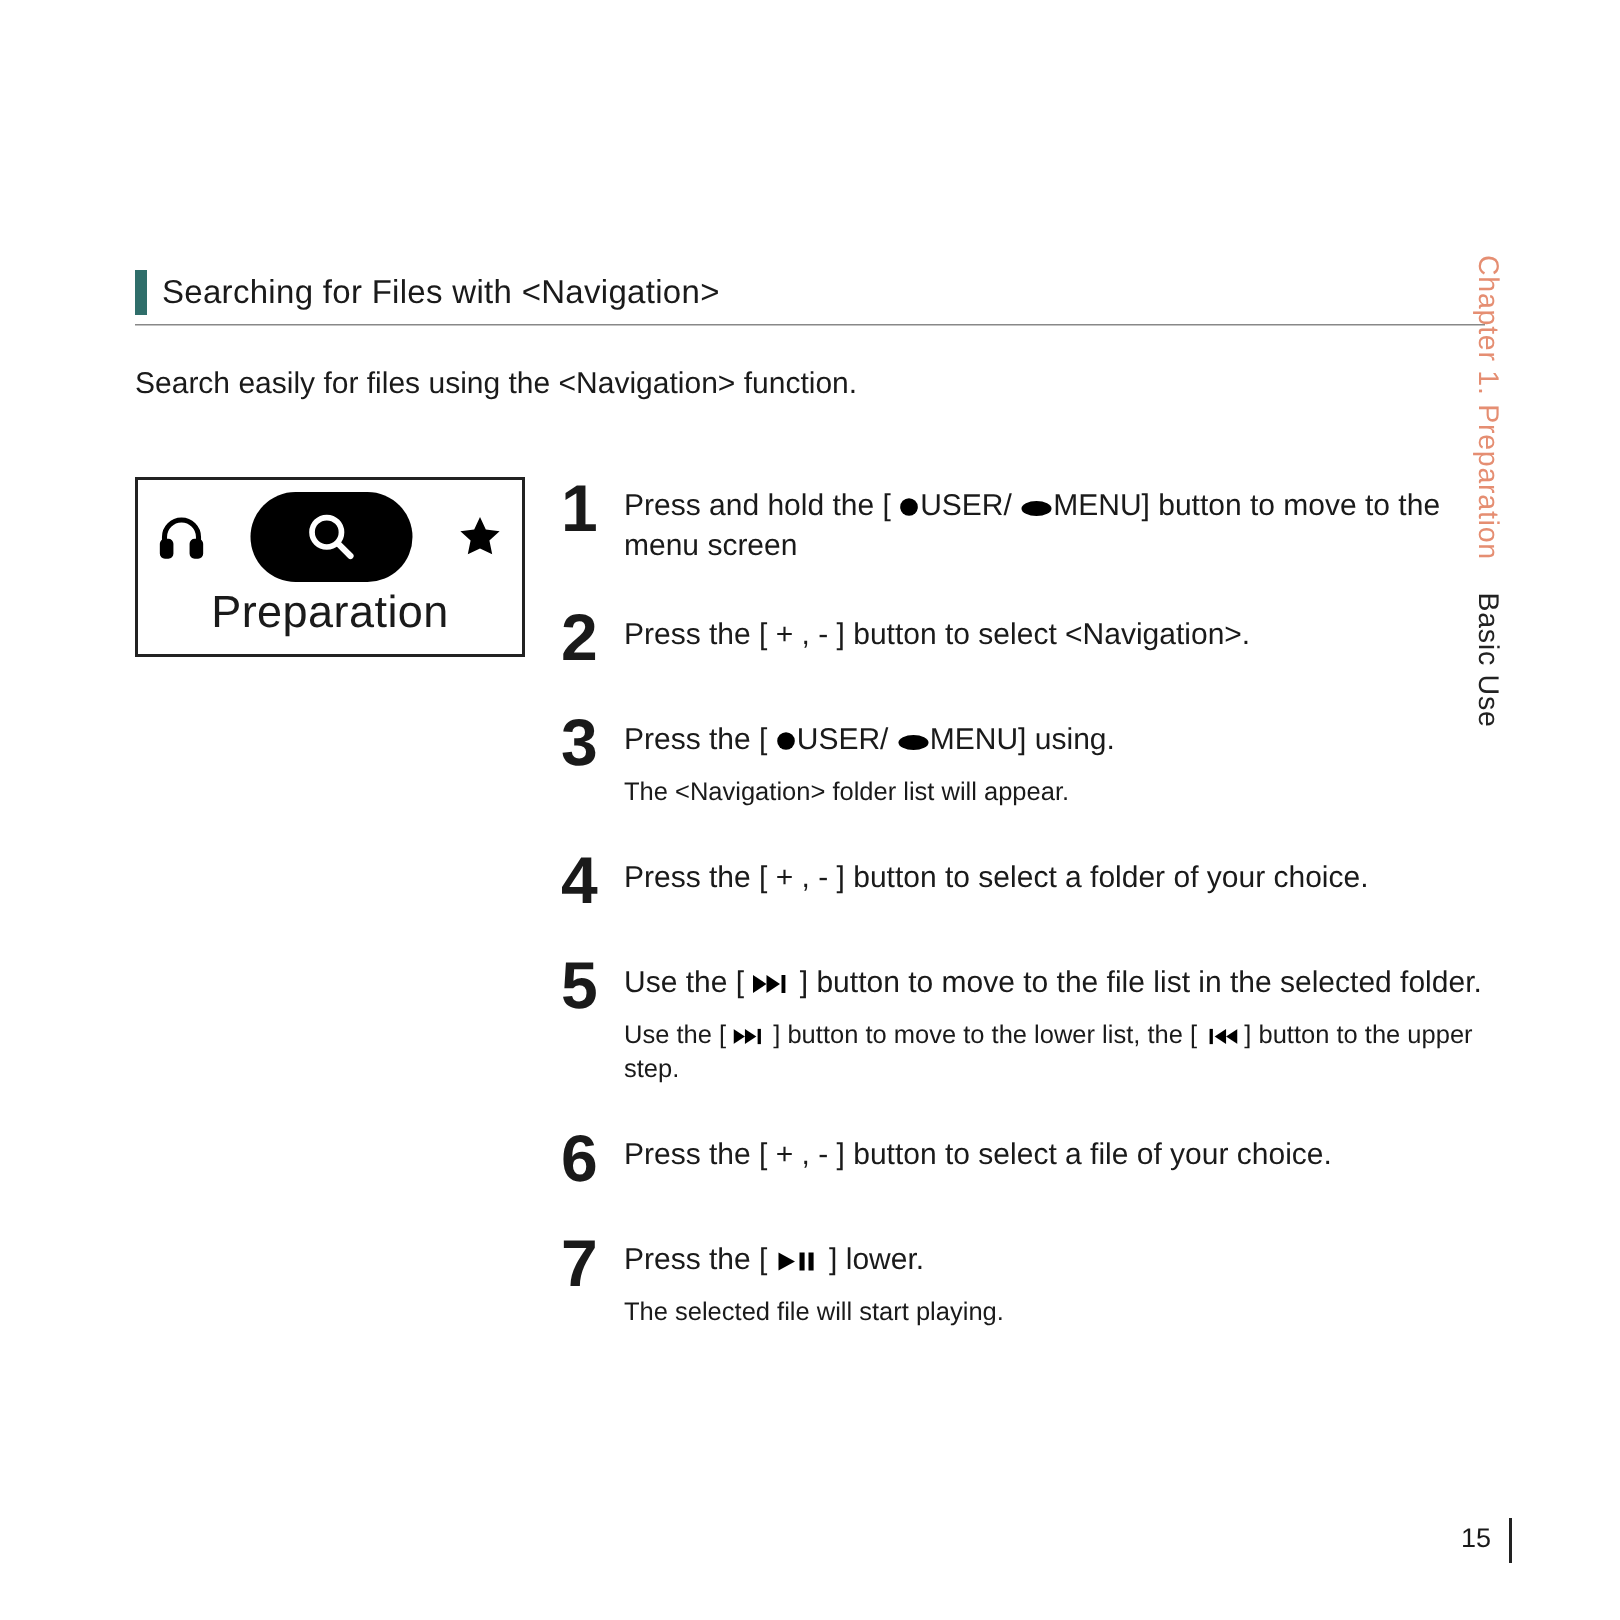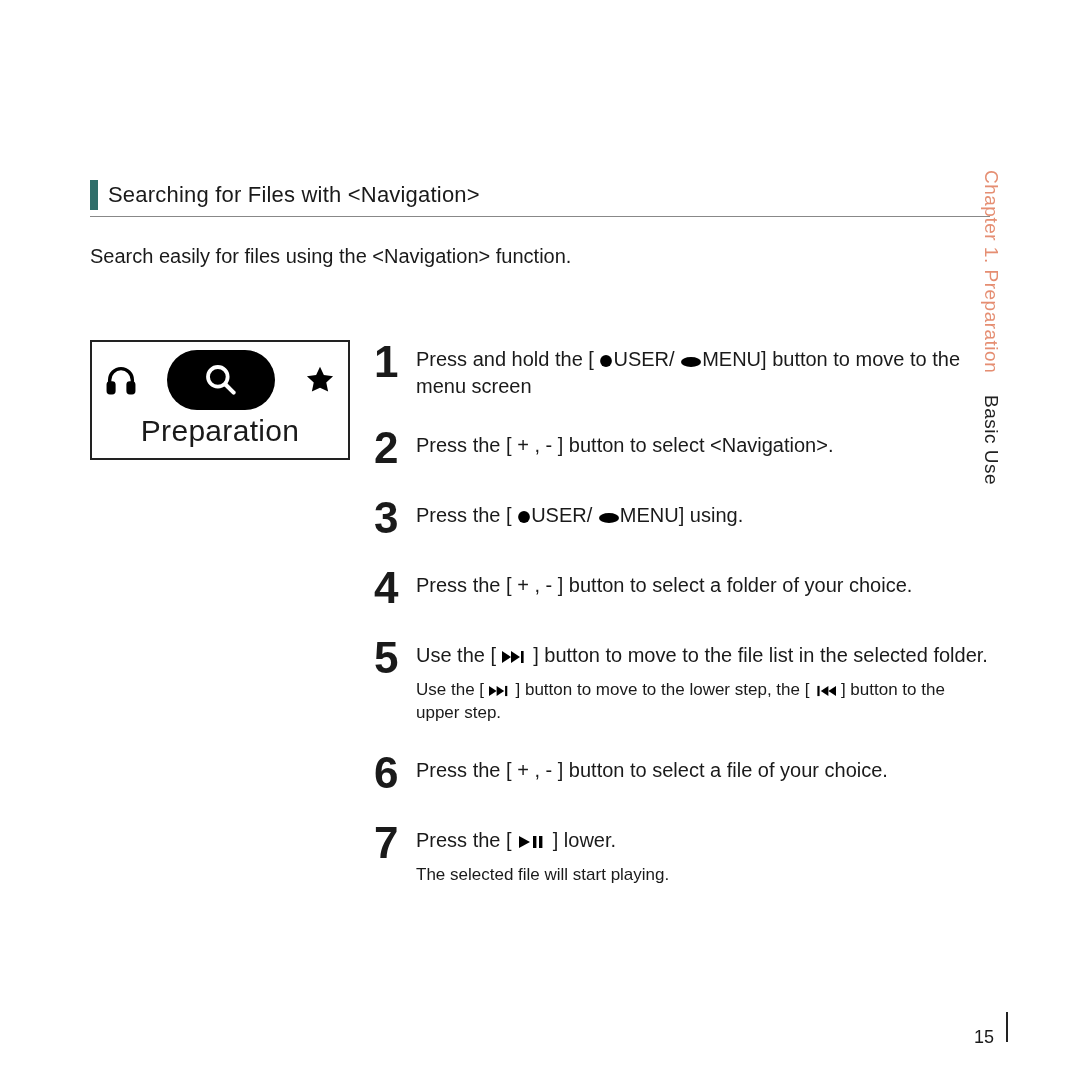--- a/index.html
+++ b/index.html
@@ -31,21 +31,21 @@
     background: #2f6e6a;
     margin-right: 10px;
   }
   .section-title {
     font-size: 22px;
     font-weight: 400;
     letter-spacing: 0.2px;
   }
   .intro {
     font-size: 20px;
-    margin-bottom: 72px;
+    margin-bottom: 50px;
   }
   .body-row {
     display: flex;
     align-items: flex-start;
     gap: 24px;
   }
   .nav-illustration {
     flex: 0 0 240px;
     border: 2px solid #222;
     padding: 8px 8px 10px 8px;
@@ -115,21 +115,21 @@
     position: absolute;
     right: 72px;
     top: 1012px;
     width: 2px;
     height: 30px;
     background: #222;
   }
   .page-num {
     position: absolute;
     right: 86px;
-    bottom: 32px;
+    bottom: 44px;
     font-size: 18px;
   }
   
   svg { display: block; }
   .inline-icon { display:inline-block; vertical-align: -2px; }
 </style>
 </head>
 <body>
 
 <div class="page">
@@ -203,20 +203,21 @@
           <span class="inline-icon">
             <svg width="14" height="14" viewBox="0 0 10 10">
                 <circle cx="5" cy="5" r="4.2" fill="#000"></circle>
               </svg>
           </span><span>USER/</span>
           <span class="inline-icon">
             <svg width="22" height="12" viewBox="0 0 22 12">
                 <ellipse cx="11" cy="6" rx="10" ry="5" fill="#000"></ellipse>
               </svg>
           </span><span>MENU] using.</span>
+          <div class="step-note">The &lt;Navigation&gt; folder list will appear.</div>
         </div>
       </div>
 
       <div class="step">
         <div class="step-num">4</div>
         <div class="step-body">Press the [ + , - ] button to select a folder of your choice.</div>
       </div>
 
       <div class="step">
         <div class="step-num">5</div>
@@ -232,21 +233,21 @@
           <span>] button to move to the file list in the selected folder.</span>
           <div class="step-note">
             <span>Use the [</span>
             <span class="inline-icon">
               <svg width="22" height="12" viewBox="0 0 26 14" fill="#000">
                 <polygon points="0,1 9,7 0,13"></polygon>
                   <polygon points="9,1 18,7 9,13"></polygon>
                   <rect x="19" y="1" width="2.6" height="12"></rect>
               </svg>
             </span>
-            <span>] button to move to the lower step, the [</span>
+            <span>] button to move to the lower list, the [</span>
             <span class="inline-icon">
               <svg width="22" height="12" viewBox="0 0 26 14" fill="#000">
                 <rect x="4" y="1" width="2.6" height="12"></rect>
                   <polygon points="17,1 8,7 17,13"></polygon>
                   <polygon points="26,1 17,7 26,13"></polygon>
               </svg>
             </span>
             <span>] button to the upper step.</span>
           </div>
         </div>

